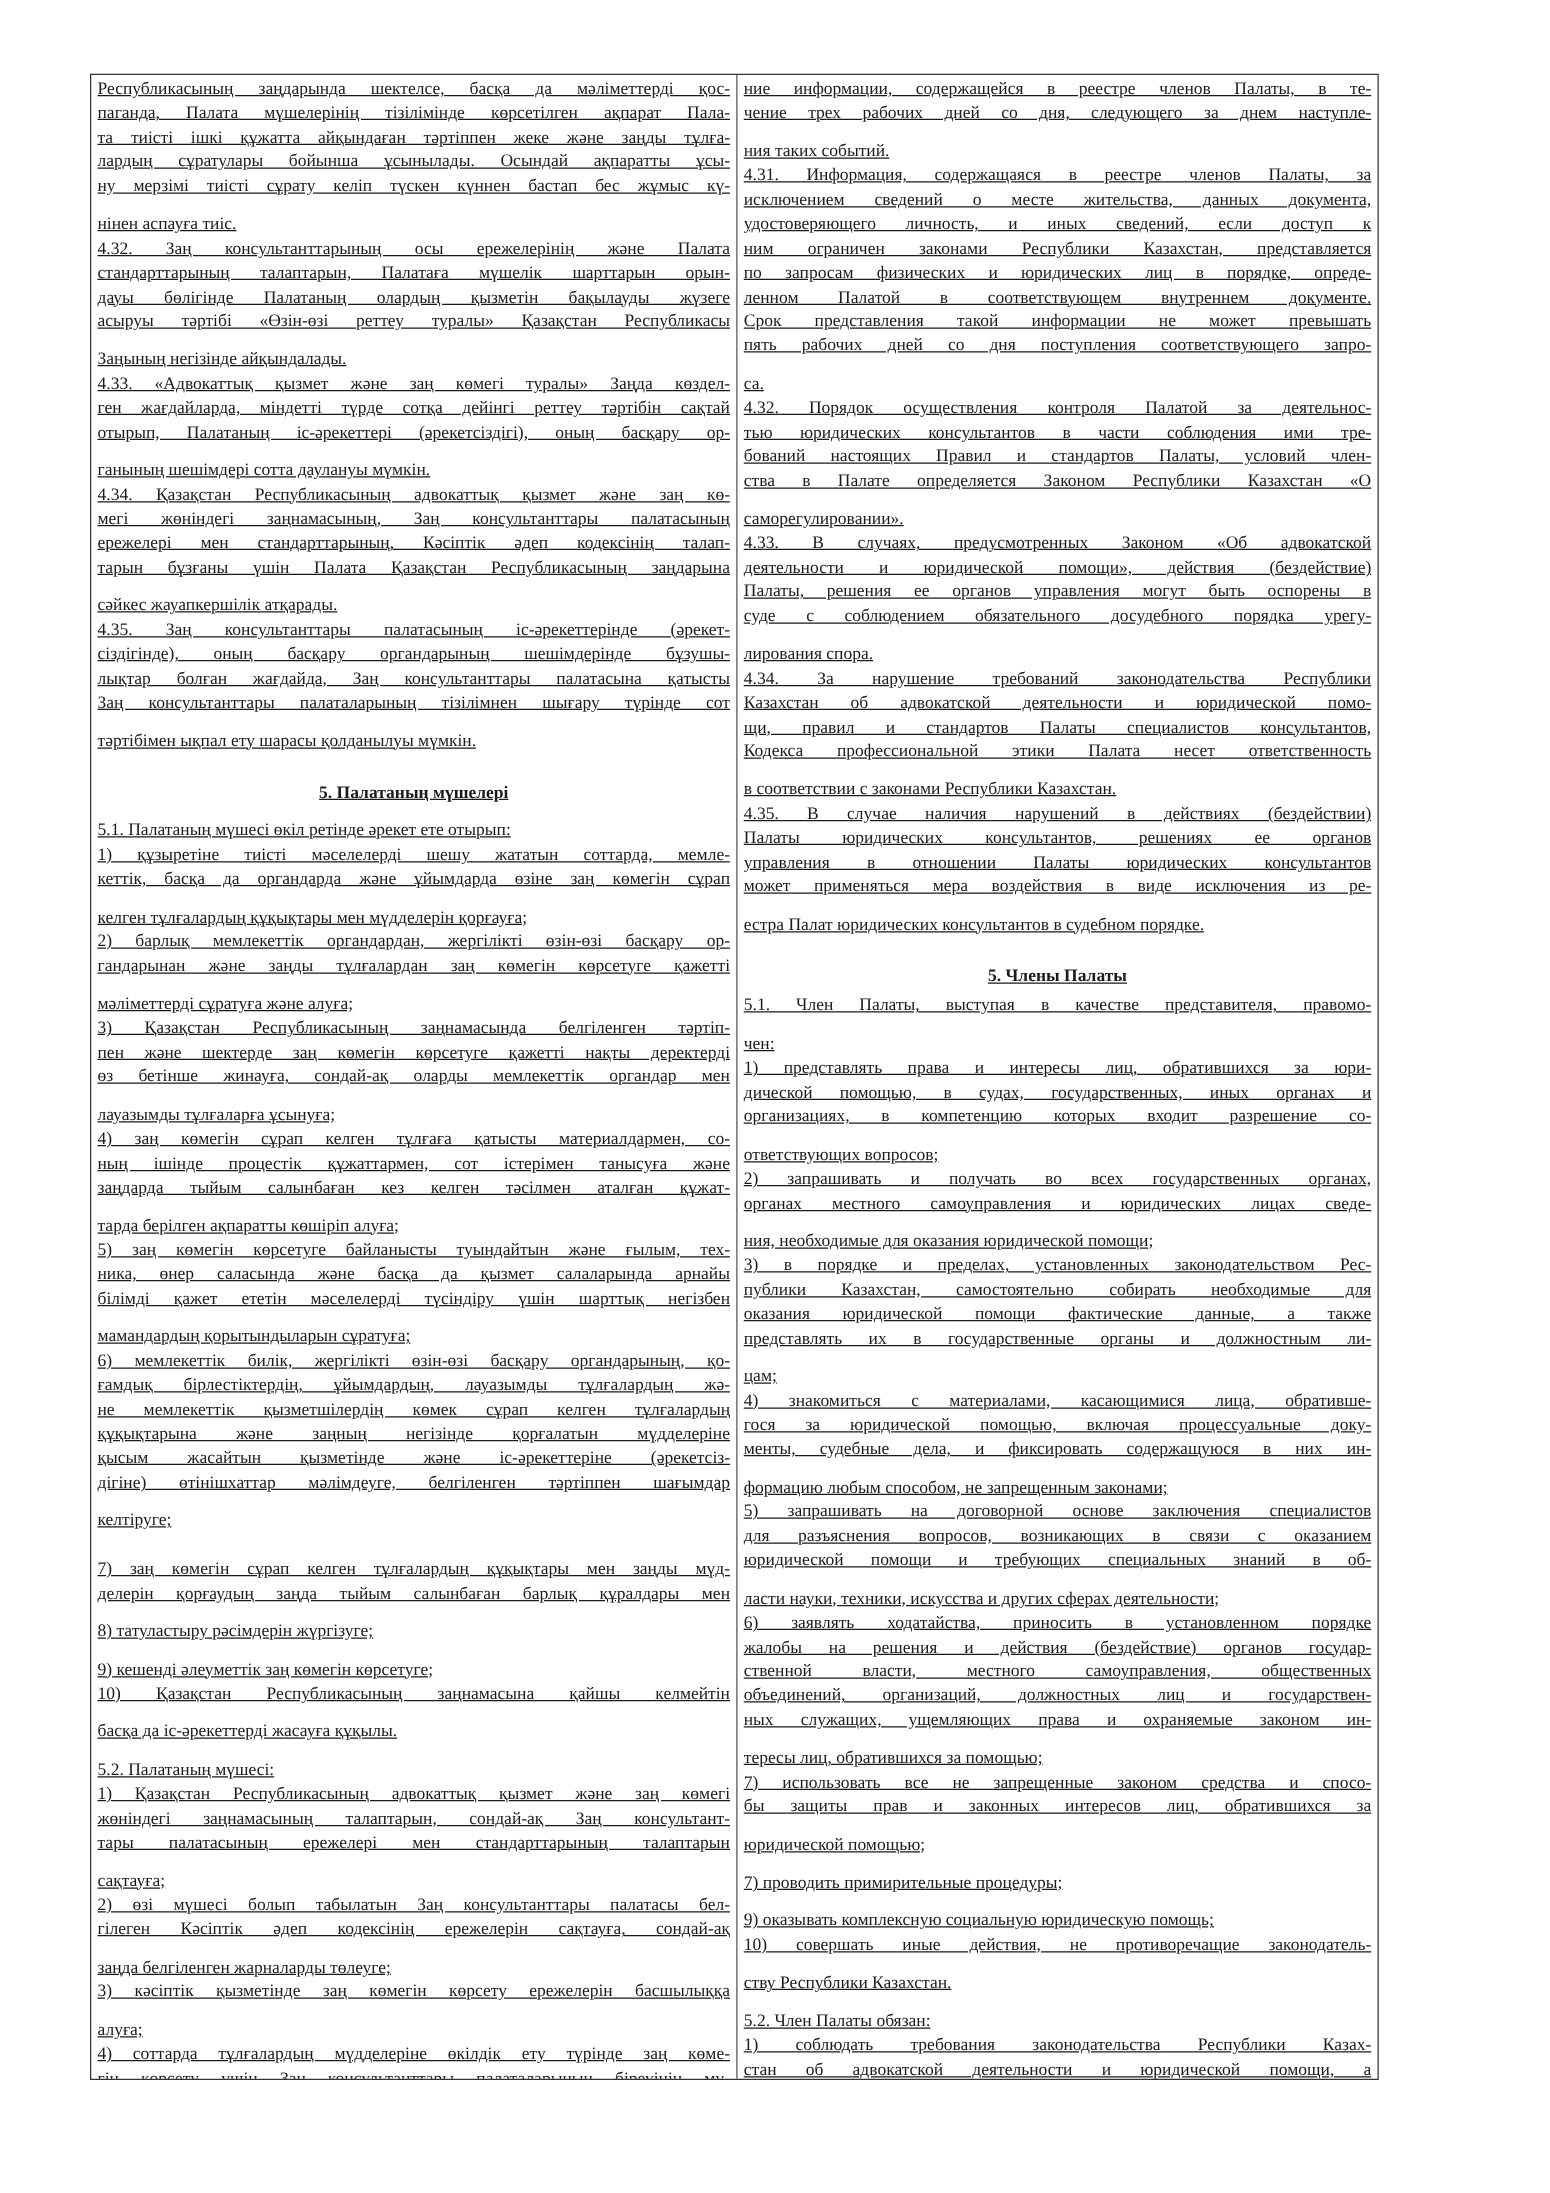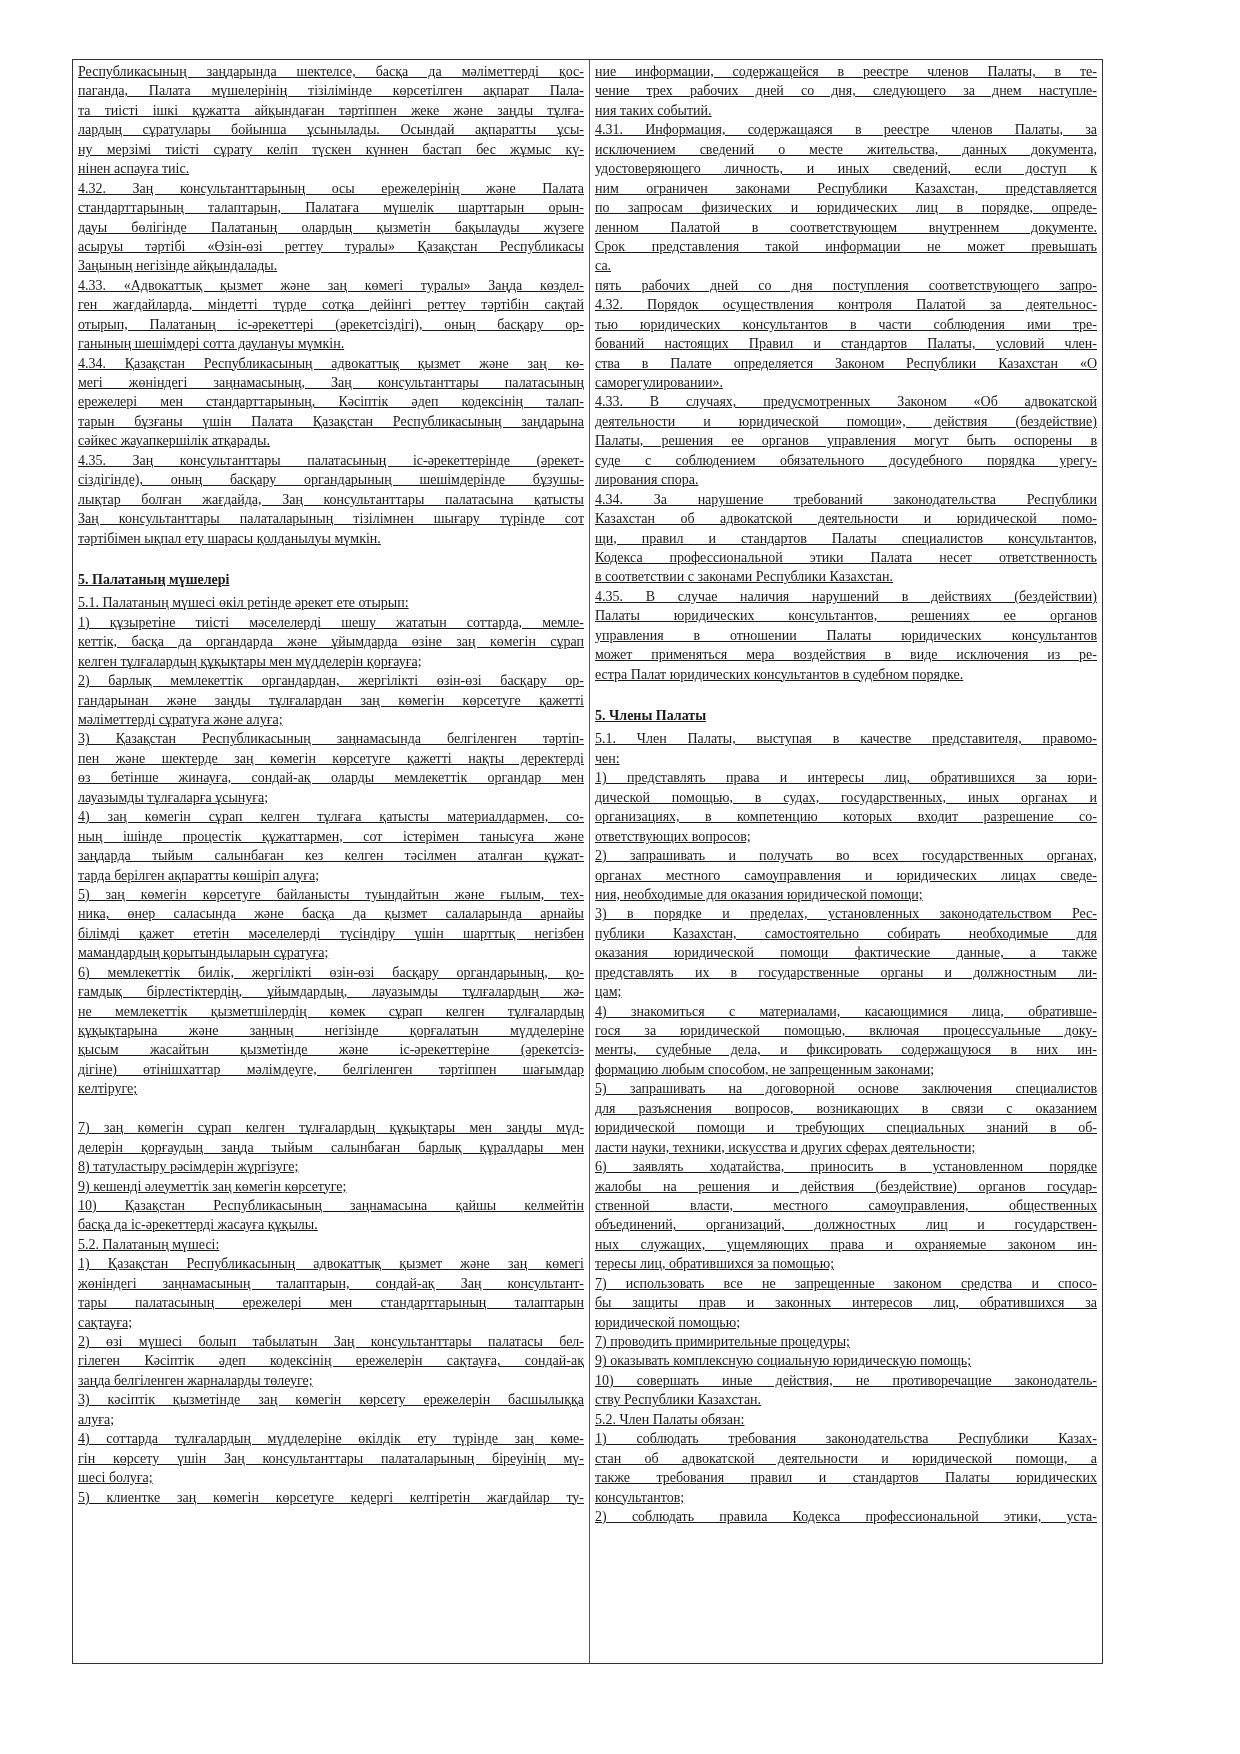--- a/index.html
+++ b/index.html
@@ -24,25 +24,25 @@
   }
   .col-left { width: 518px; border-right: 1.5px solid #555; }
   .col-right { width: 513px; }
   .ln {
     display: block;
     white-space: nowrap;
     text-align: justify;
     text-align-last: justify;
     height: 19.45px;
   }
-  .ln.last { text-align-last: left; }
+  .ln.last { text-align-last: left; margin-top: 11px; }
   .ln.blank { height: 19.45px; }
   .heading {
     display: block;
-    text-align: left;
+    text-align: center;
     font-weight: bold;
     height: 19.45px;
     margin: 6px 0 4px 0;
   }
   .spacer-lg { height: 16px; }
 </style>
 </head>
 <body>
 
 <div class="page-table">
@@ -133,22 +133,22 @@
         <span class="ln">ние информации, содержащейся в реестре членов Палаты, в те-</span>
         <span class="ln">чение трех рабочих дней со дня, следующего за днем наступле-</span>
         <span class="ln last">ния таких событий.</span>
         <span class="ln">4.31. Информация, содержащаяся в реестре членов Палаты, за</span>
         <span class="ln">исключением сведений о месте жительства, данных документа,</span>
         <span class="ln">удостоверяющего личность, и иных сведений, если доступ к</span>
         <span class="ln">ним ограничен законами Республики Казахстан, представляется</span>
         <span class="ln">по запросам физических и юридических лиц в порядке, опреде-</span>
         <span class="ln">ленном Палатой в соответствующем внутреннем документе.</span>
         <span class="ln">Срок представления такой информации не может превышать</span>
+        <span class="ln">пять рабочих дней со дня поступления соответствующего запро-</span>
         <span class="ln last">са.</span>
-        <span class="ln">пять рабочих дней со дня поступления соответствующего запро-</span>
         <span class="ln">4.32. Порядок осуществления контроля Палатой за деятельнос-</span>
         <span class="ln">тью юридических консультантов в части соблюдения ими тре-</span>
         <span class="ln">бований настоящих Правил и стандартов Палаты, условий член-</span>
         <span class="ln">ства в Палате определяется Законом Республики Казахстан «О</span>
         <span class="ln last">саморегулировании».</span>
         <span class="ln">4.33. В случаях, предусмотренных Законом «Об адвокатской</span>
         <span class="ln">деятельности и юридической помощи», действия (бездействие)</span>
         <span class="ln">Палаты, решения ее органов управления могут быть оспорены в</span>
         <span class="ln">суде с соблюдением обязательного досудебного порядка урегу-</span>
         <span class="ln last">лирования спора.</span>

